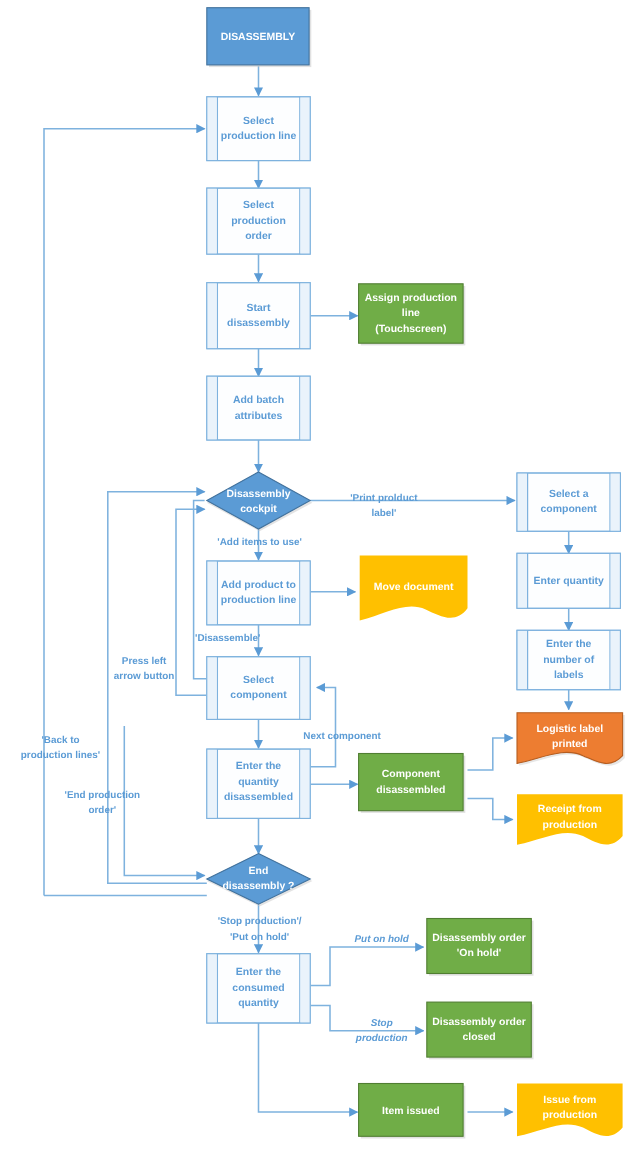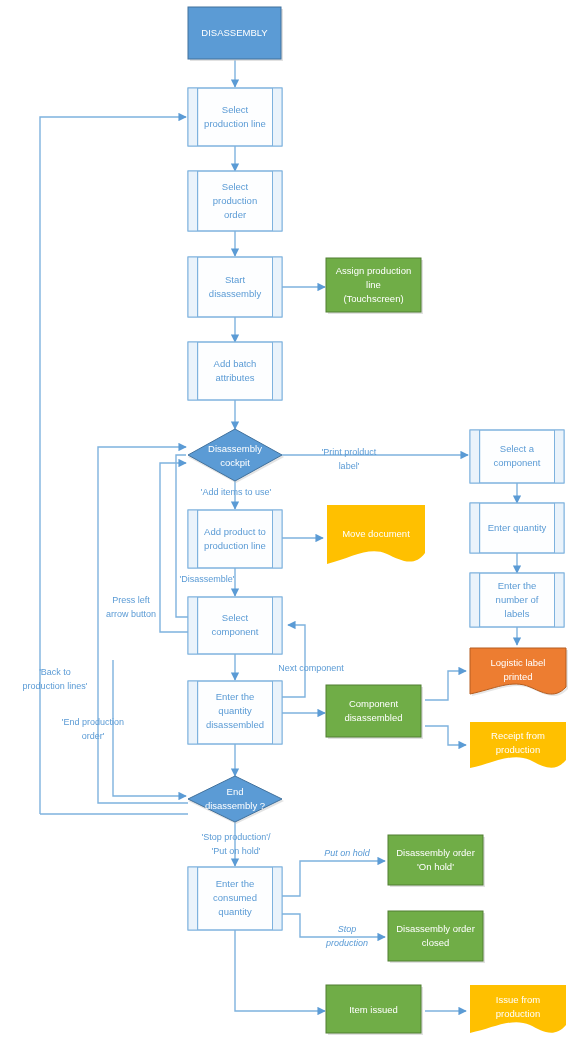--- a/index.html
+++ b/index.html
@@ -10,20 +10,21 @@
   body {
     width: 570px;
     height: 1048px;
     font-family: "Liberation Sans", sans-serif;
     overflow: hidden;
   }
   #flow-root {
     position: relative;
     width: 482px;
     height: 1048px;
+    font-weight: bold;
   }
   svg#flow-svg {
     position: absolute;
     top: 0;
     left: 0;
     width: 570px;
     height: 1048px;
     display: block;
   }
   .node-label {

